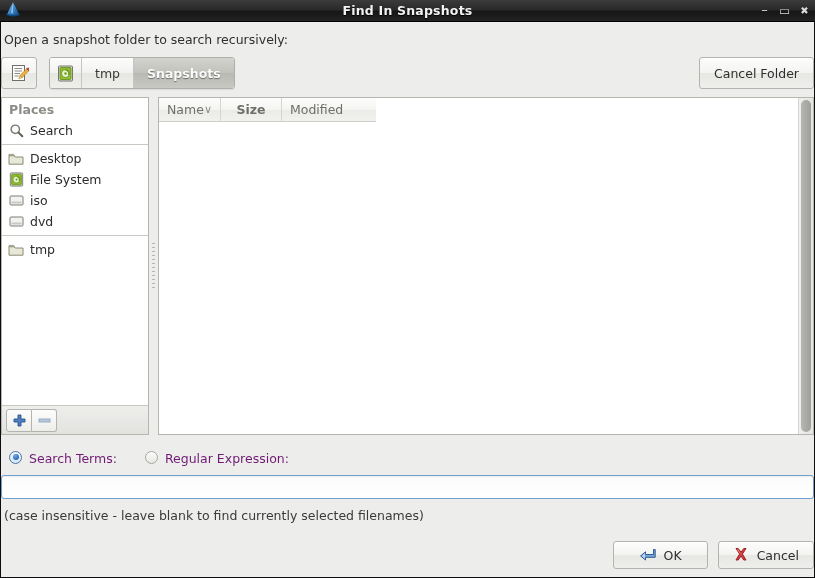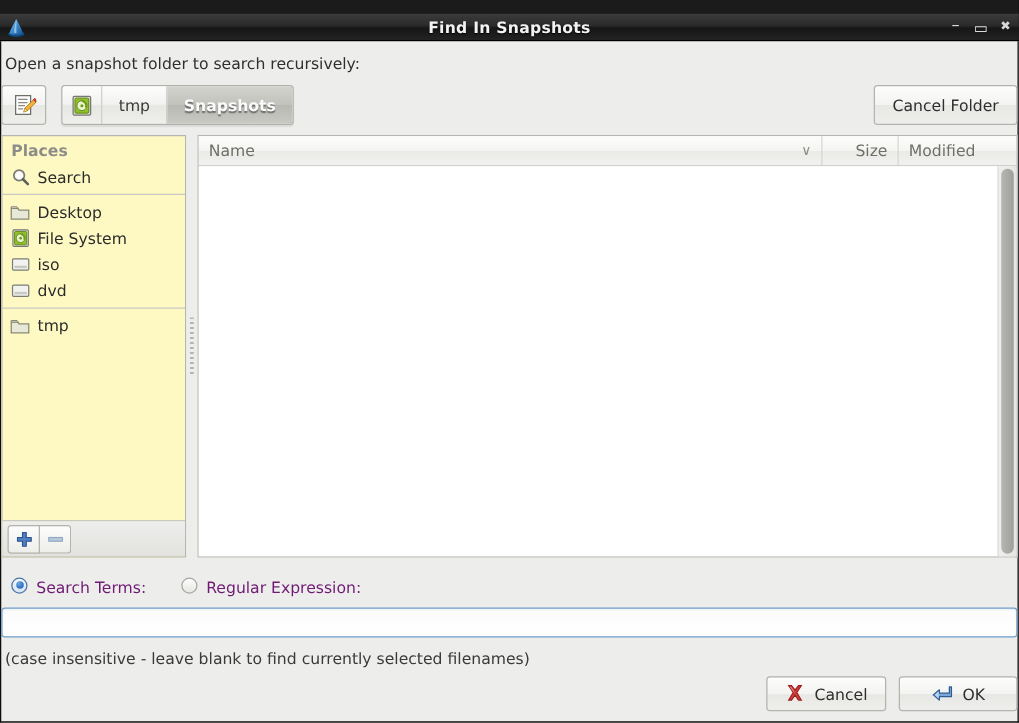--- a/index.html
+++ b/index.html
@@ -15,24 +15,23 @@
     background: #1b1b1b;
     box-sizing: border-box;
     display: flex; flex-direction: column;
   }
 
   
   #titlebar {
     height: 21px;
     background: linear-gradient(to bottom, #3b3b3b 0%, #2a2a2a 45%, #161616 55%, #232323 100%);
     border-bottom: 1px solid #000;
-    display: flex; align-items: flex-end;
-    position: relative;
-    flex: 0 0 auto;
-    margin-top: 11px;
+    display: flex; align-items: flex-start;
+    position: relative;
+    flex: 0 0 auto;
   }
   #title-icon {
     width: 20px; height: 19px;
     margin-left: 3px;
     position: relative;
     flex: 0 0 auto;
   }
   #title-text {
     position: absolute;
     left: 0; right: 0; top: 0;
@@ -141,21 +140,21 @@
 
   
   #panes {
     display: flex;
     flex: 0 0 auto;
     height: 338px;
   }
   #places-pane {
     width: 148px;
     border: 1px solid #b6b6b0;
-    background: #fef9c3;
+    background: #ffffff;
     display: flex; flex-direction: column;
     box-sizing: border-box;
   }
   #places-list {
     flex: 1 1 auto;
     overflow: hidden;
     padding-top: 2px;
   }
   .places-header {
     font-size: 12.5px;
@@ -208,21 +207,21 @@
   }
   #splitter .grip {
     width: 3px; height: 46px;
     background-image: repeating-linear-gradient(to bottom, #b5b5af 0 1px, transparent 1px 4px);
   }
 
   #files-pane {
     flex: 1 1 auto;
     border: 1px solid #b6b6b0;
     background: #fff;
-    display: flex; flex-direction: column;
+    display: flex; flex-direction: row;
     box-sizing: border-box;
     position: relative;
   }
   #files-header {
     height: 23px;
     flex: 0 0 auto;
     display: flex; align-items: stretch;
     background: linear-gradient(to bottom, #fdfdfd 0%, #f4f4f2 50%, #eaeae7 51%, #f1f1ef 100%);
     border-bottom: 1px solid #cfcfca;
   }
@@ -231,21 +230,21 @@
     font-size: 12.5px;
     color: #6f6f6a;
     font-weight: normal;
     padding: 0 8px;
     border-right: 1px solid #d6d6d1;
     cursor: default;
     white-space: nowrap;
   }
   .col:last-child { border-right: none; }
   #col-name { flex: 1 1 auto; justify-content: space-between; }
-  #col-size { width: 44px; justify-content: flex-end; }
+  #col-size { width: 44px; justify-content: center; font-weight: bold; }
   #col-modified { width: 78px; justify-content: flex-start; }
   #files-list {
     flex: 1 1 auto;
     background: #fff;
     position: relative;
   }
   #files-scrollbar {
     position: absolute;
     right: 0; top: 0; bottom: 0;
     width: 14px;
@@ -552,34 +551,34 @@
       </div>
     </div>
 
     <input id="search-input" type="text" style="width: 100%;" placeholder="">
 
     <div id="hint">(case insensitive - leave blank to find currently selected filenames)</div>
 
     <div id="actions">
       <div class="abtn">
         <span>
+          <svg width="17" height="16" viewBox="0 0 17 16">
+            <path d="M14.5 2.5 V7.5 H6.5 V4.8 L1.6 8.9 L6.5 13 V10.3 H16.2 V2.5 Z" fill="#7aa8d8" stroke="#2f5d92" stroke-width="1" stroke-linejoin="round"></path>
+            <path d="M6 5.8 L2.8 8.9 L6 12 Z" fill="#c3dcf2" opacity=".85"></path>
+          </svg>
+        </span>
+        <span>OK</span>
+      </div>
+      <div class="abtn">
+        <span>
           <svg width="16" height="16" viewBox="0 0 16 16">
             <g stroke="#9c1f1f" stroke-width="1" fill="#d43f3f">
               <polygon points="3,1.5 5.2,1.5 8,5.2 10.8,1.5 13,1.5 9.4,7 13,13 10.8,13 8,9 5.2,13 3,13 6.6,7"></polygon>
             </g>
             <polygon points="3.6,2.3 5,2.3 7.6,5.9 7,6.8" fill="#ef8f8f" opacity=".75"></polygon>
           </svg>
         </span>
         <span>Cancel</span>
       </div>
-      <div class="abtn">
-        <span>
-          <svg width="17" height="16" viewBox="0 0 17 16">
-            <path d="M14.5 2.5 V7.5 H6.5 V4.8 L1.6 8.9 L6.5 13 V10.3 H16.2 V2.5 Z" fill="#7aa8d8" stroke="#2f5d92" stroke-width="1" stroke-linejoin="round"></path>
-            <path d="M6 5.8 L2.8 8.9 L6 12 Z" fill="#c3dcf2" opacity=".85"></path>
-          </svg>
-        </span>
-        <span>OK</span>
-      </div>
     </div>
 
   </div>
 </div>
 
 </body></html>

